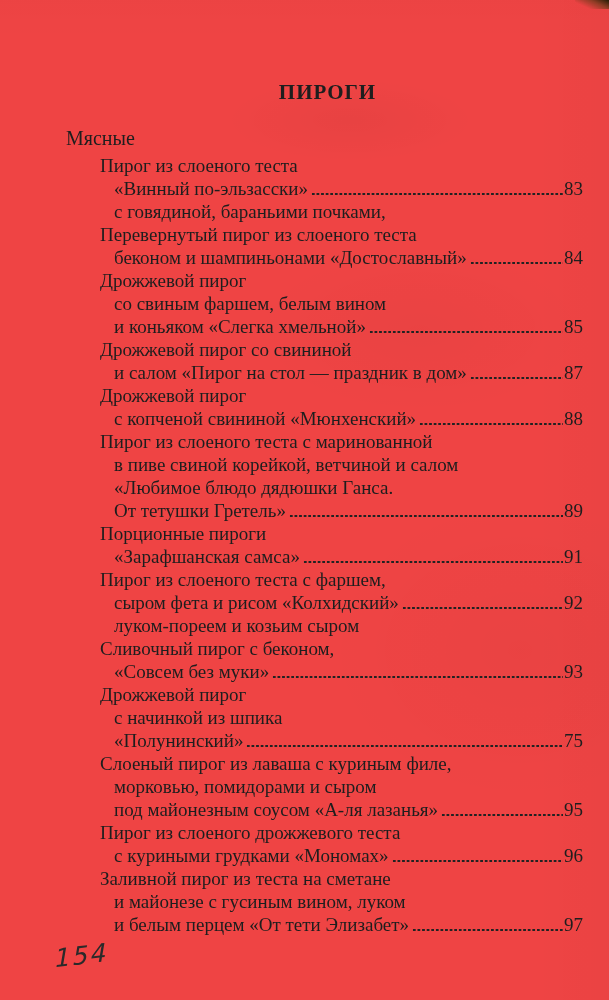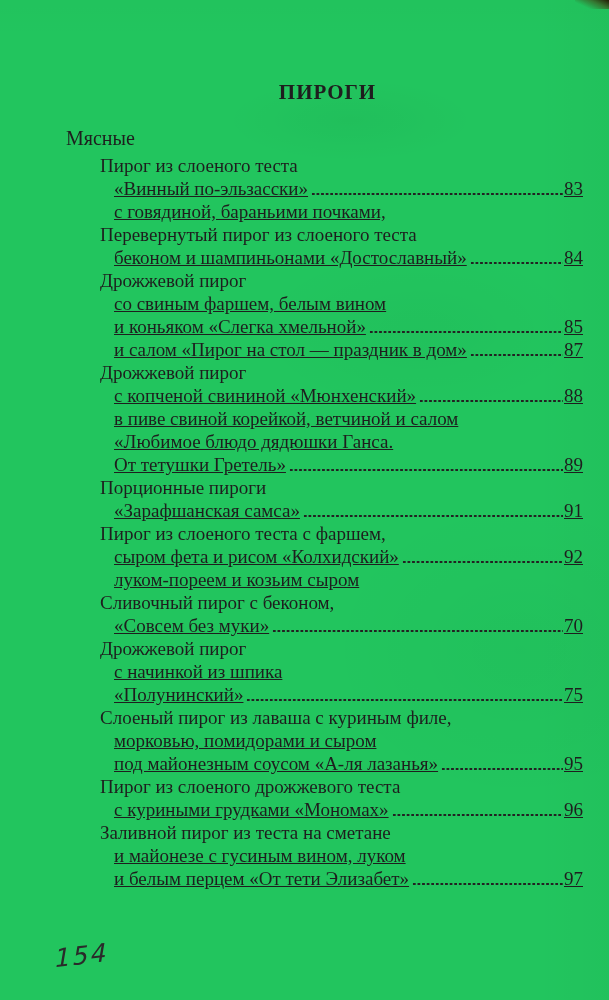--- a/index.html
+++ b/index.html
@@ -5,21 +5,21 @@
   html, body {
     margin: 0;
     padding: 0;
     background: #e8e8e8;
   }
   .page {
     position: relative;
     width: 609px;
     height: 1000px;
     margin: 0;
-    background: #22c55e;
+    background: #ef4444;
     overflow: hidden;
     font-family: "Liberation Serif", "DejaVu Serif", serif;
     color: #1e1e1e;
   }
   
   .scan-shading {
     position: absolute;
     inset: 0;
     pointer-events: none;
     background:
@@ -68,21 +68,20 @@
   .line {
     display: flex;
     align-items: flex-start;
     height: 23px;
     line-height: 23px;
     font-size: 19px;
     white-space: nowrap;
   }
   .line.cont {
     padding-left: 14px;
-    text-decoration: underline;
   }
   .txt {
     flex: 0 0 auto;
   }
   .leader {
     flex: 1 1 auto;
     align-self: stretch;
     margin-left: 3px;
     margin-right: 1px;
     background-image: radial-gradient(circle, #222 1.05px, rgba(0,0,0,0) 1.4px);
@@ -148,37 +147,43 @@
         <div class="line cont">
           <span class="txt">со свиным фаршем, белым вином</span>
         </div>
         <div class="line cont">
           <span class="txt">и коньяком «Слегка хмельной»</span>
           <span class="leader"></span>
           <span class="pagenum">85</span>
         </div>
       </div>
       <div class="entry">
+        <div class="line">
+          <span class="txt">Дрожжевой пирог со свининой</span>
+        </div>
         <div class="line cont">
           <span class="txt">и салом «Пирог на стол — праздник в дом»</span>
           <span class="leader"></span>
           <span class="pagenum">87</span>
         </div>
       </div>
       <div class="entry">
         <div class="line">
           <span class="txt">Дрожжевой пирог</span>
         </div>
         <div class="line cont">
           <span class="txt">с копченой свининой «Мюнхенский»</span>
           <span class="leader"></span>
           <span class="pagenum">88</span>
         </div>
       </div>
       <div class="entry">
+        <div class="line">
+          <span class="txt">Пирог из слоеного теста с маринованной</span>
+        </div>
         <div class="line cont">
           <span class="txt">в пиве свиной корейкой, ветчиной и салом</span>
         </div>
         <div class="line cont">
           <span class="txt">«Любимое блюдо дядюшки Ганса.</span>
         </div>
         <div class="line cont">
           <span class="txt">От тетушки Гретель» </span>
           <span class="leader"></span>
           <span class="pagenum">89</span>
@@ -207,21 +212,21 @@
       <div class="entry">
         <div class="line cont">
           <span class="txt">луком-пореем и козьим сыром</span>
         </div>
         <div class="line">
           <span class="txt">Сливочный пирог с беконом,</span>
         </div>
         <div class="line cont">
           <span class="txt">«Совсем без муки»</span>
           <span class="leader"></span>
-          <span class="pagenum">70</span>
+          <span class="pagenum">93</span>
         </div>
       </div>
       <div class="entry">
         <div class="line">
           <span class="txt">Дрожжевой пирог</span>
         </div>
         <div class="line cont">
           <span class="txt">с начинкой из шпика</span>
         </div>
         <div class="line cont">

